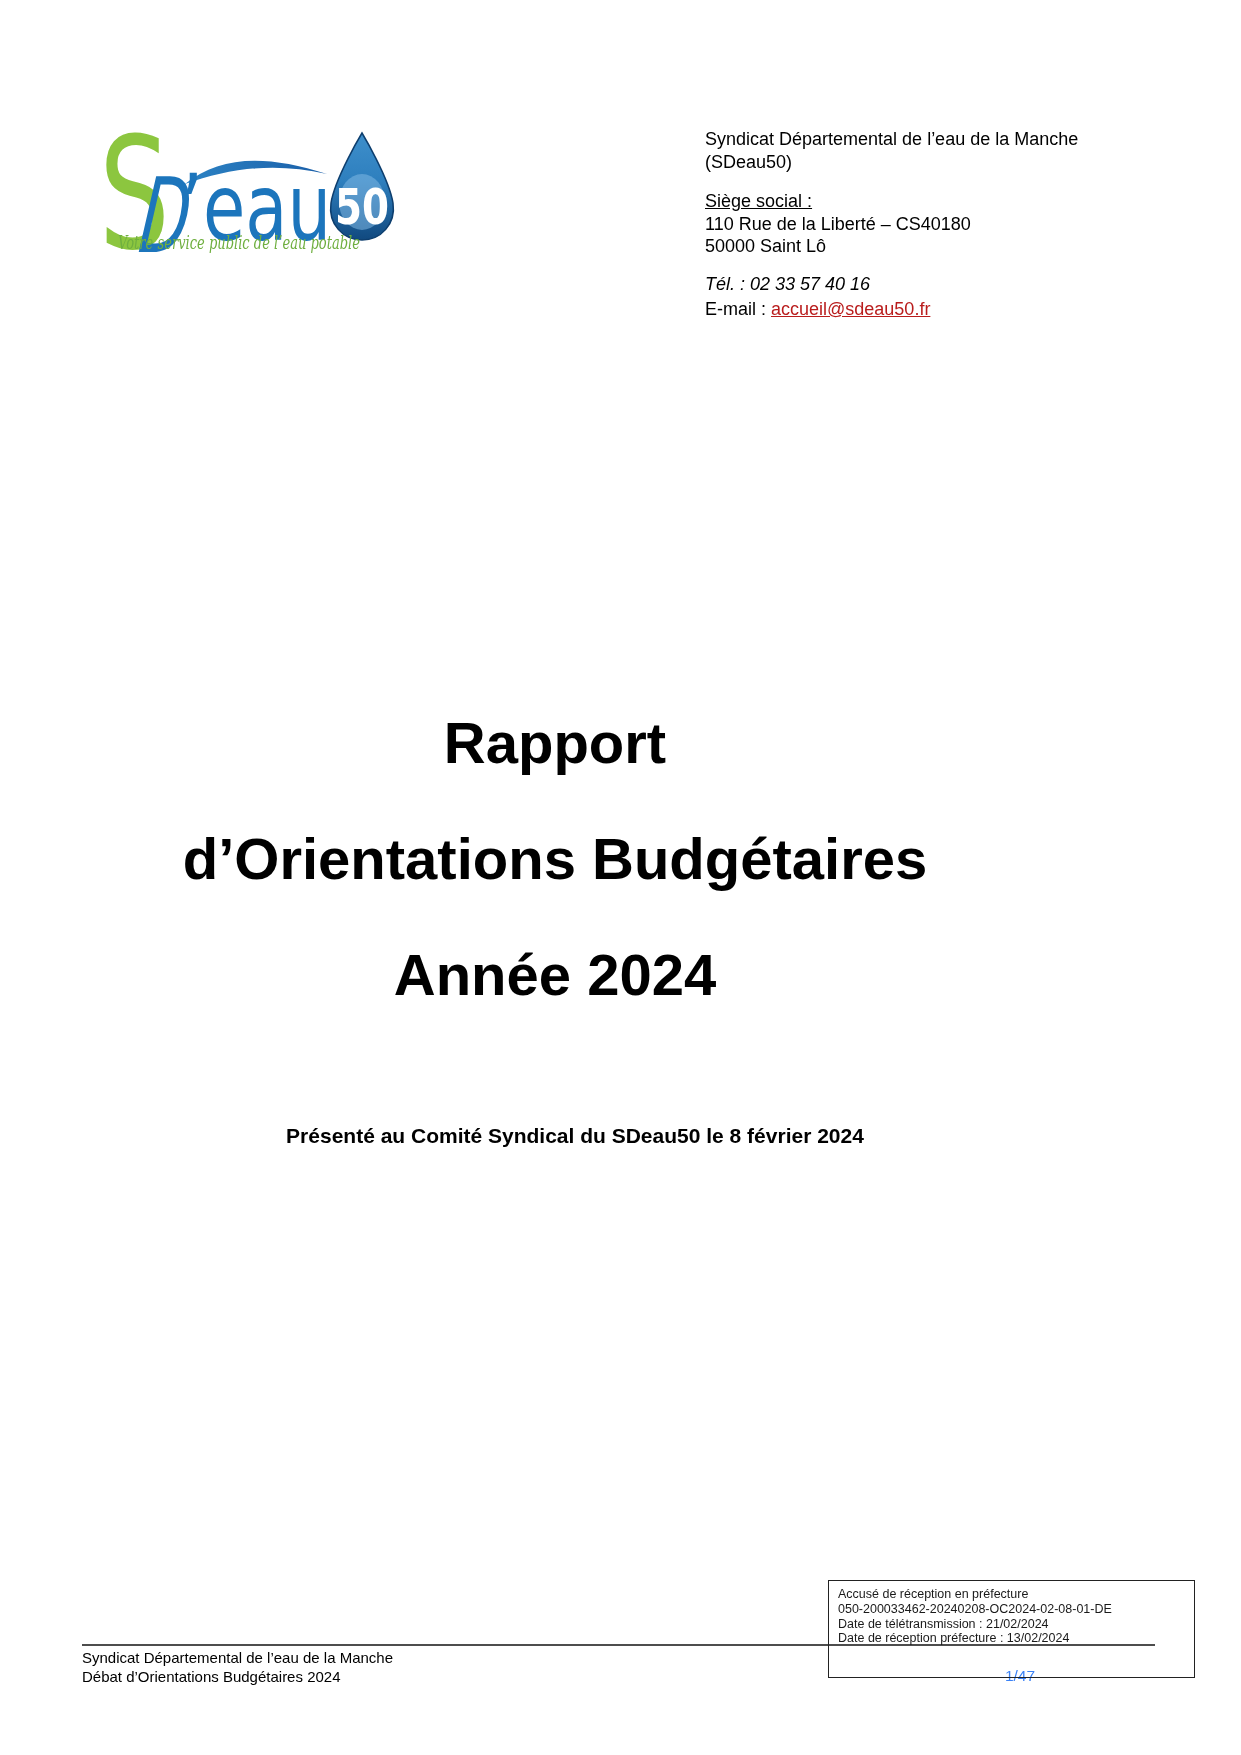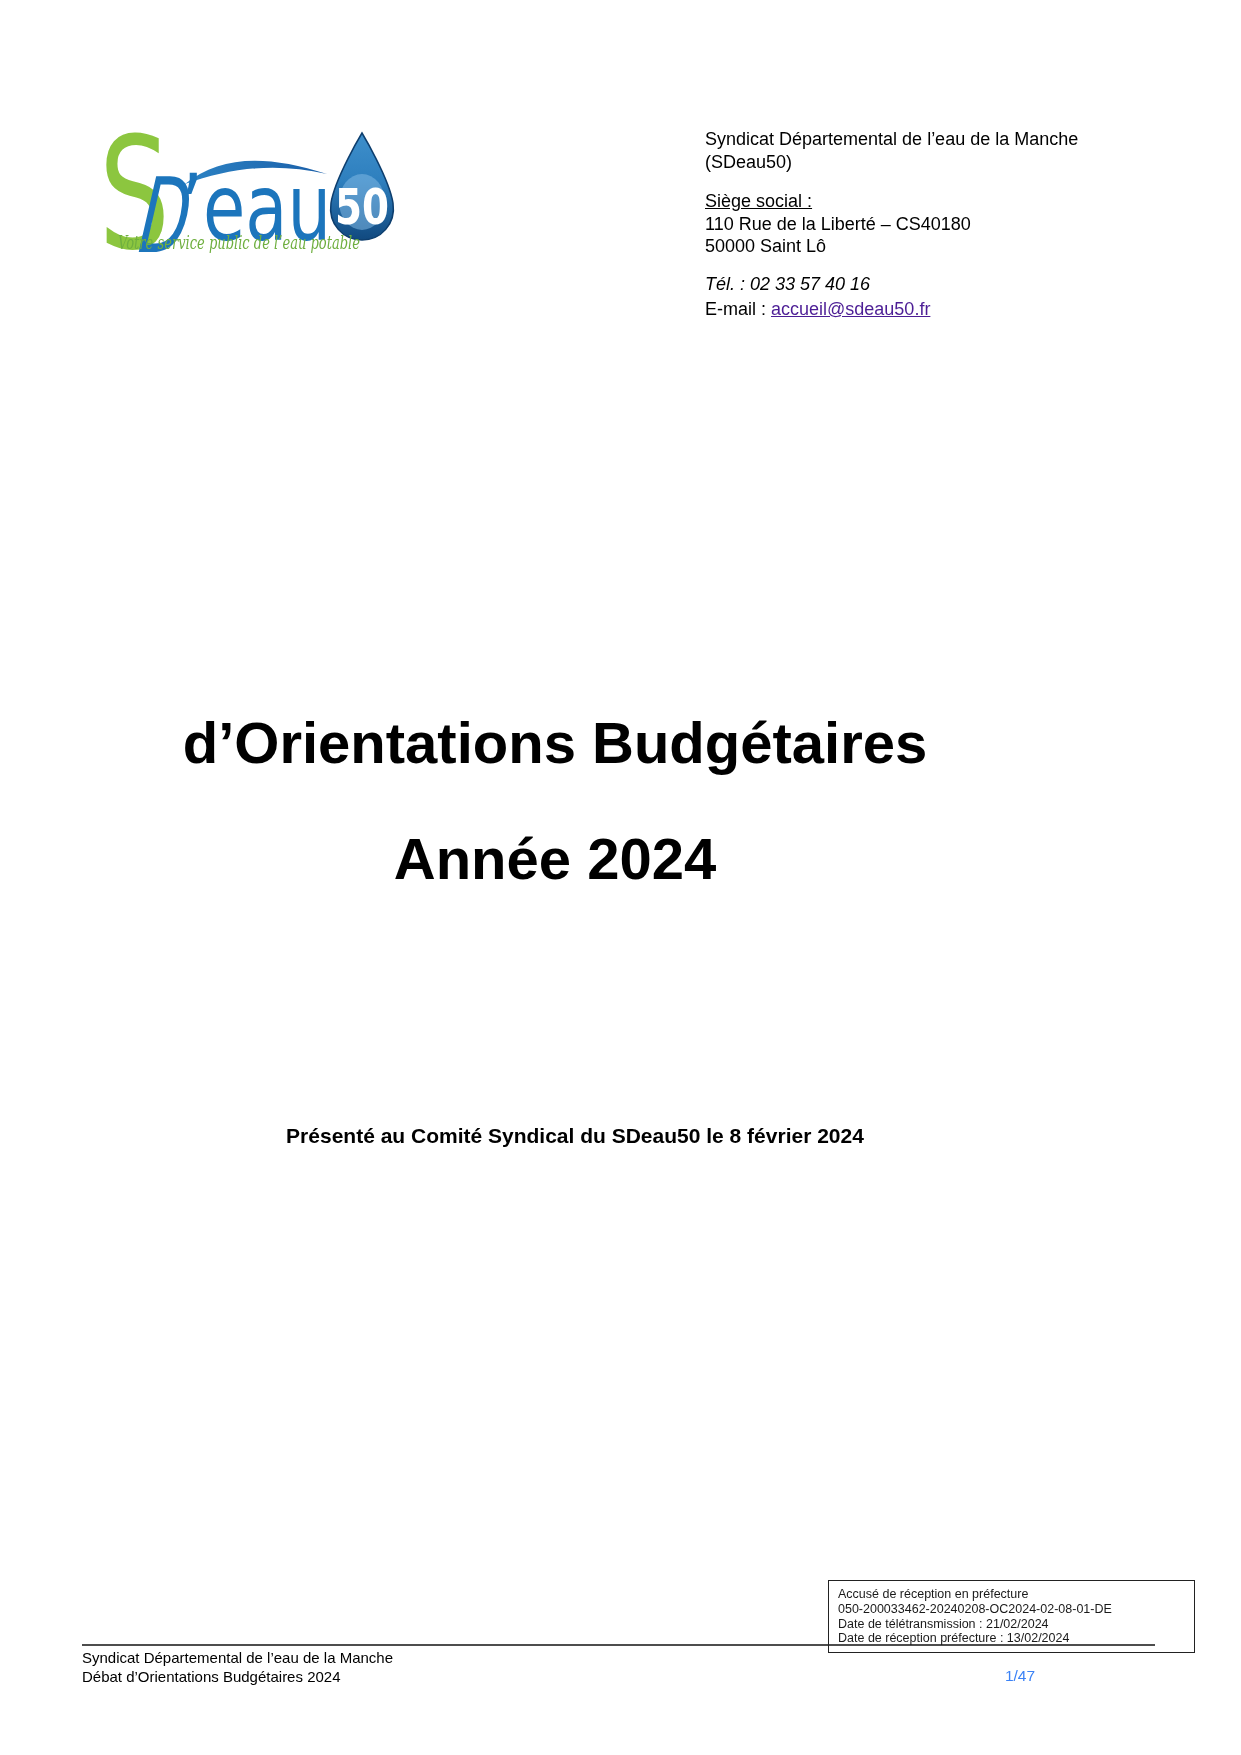--- a/index.html
+++ b/index.html
@@ -35,21 +35,21 @@
     font-size: 18px;
     line-height: 22.5px;
     color: #000;
   }
   .org-block p { margin: 0; }
   .org-block .p1 { margin-bottom: 17px; }
   .org-block .p2 { margin-bottom: 15px; }
   .org-block .p3 { margin-bottom: 3px; font-style: italic; }
   .underlined { text-decoration: underline; }
   a.email-link {
-    color: #4c1d95;
+    color: #b91c1c;
     text-decoration: underline;
     cursor: pointer;
   }
 
   
   .title-block {
     position: absolute;
     left: 80px;
     top: 685px;
     width: 950px;
@@ -69,21 +69,21 @@
     font-size: 21px;
     color: #000;
   }
 
   
   .stamp-box {
     position: absolute;
     left: 828px;
     top: 1580px;
     width: 367px;
-    height: 73px;
+    height: 98px;
     border: 1.5px solid #222;
     box-sizing: border-box;
     background: transparent;
     z-index: 3;
   }
   .stamp-box .stamp-text {
     padding: 6px 0 0 9px;
     font-size: 12.5px;
     line-height: 14.8px;
     color: #1a1a1a;
@@ -167,20 +167,21 @@
     </p>
     <p class="p3">
       <span>Tél. : 02 33 57 40 16</span>
     </p>
     <p class="p4">
       <span>E-mail : </span><a class="email-link">accueil@sdeau50.fr</a>
     </p>
   </div>
 
   <div class="title-block">
+    <div>Rapport</div>
     <div>d’Orientations Budgétaires</div>
     <div>Année 2024</div>
   </div>
 
   <div class="subtitle">Présenté au Comité Syndical du SDeau50 le 8 février 2024</div>
 
   <div class="footer-rule"></div>
 
   <div class="stamp-box">
     <div class="stamp-text">

